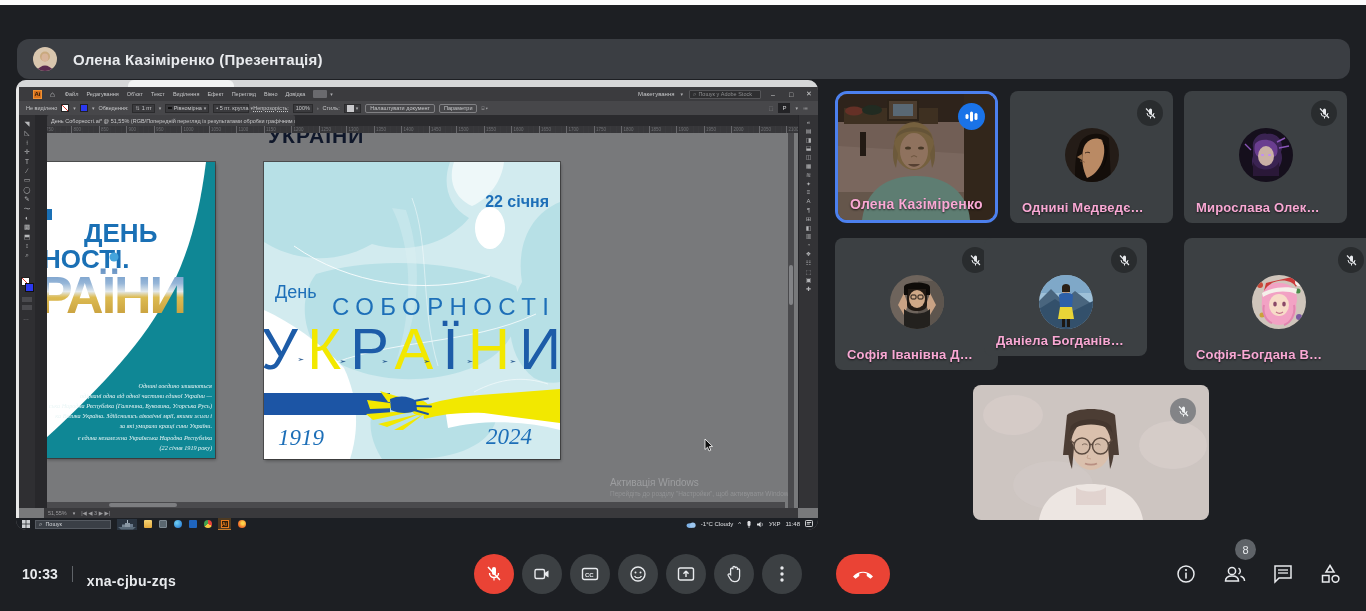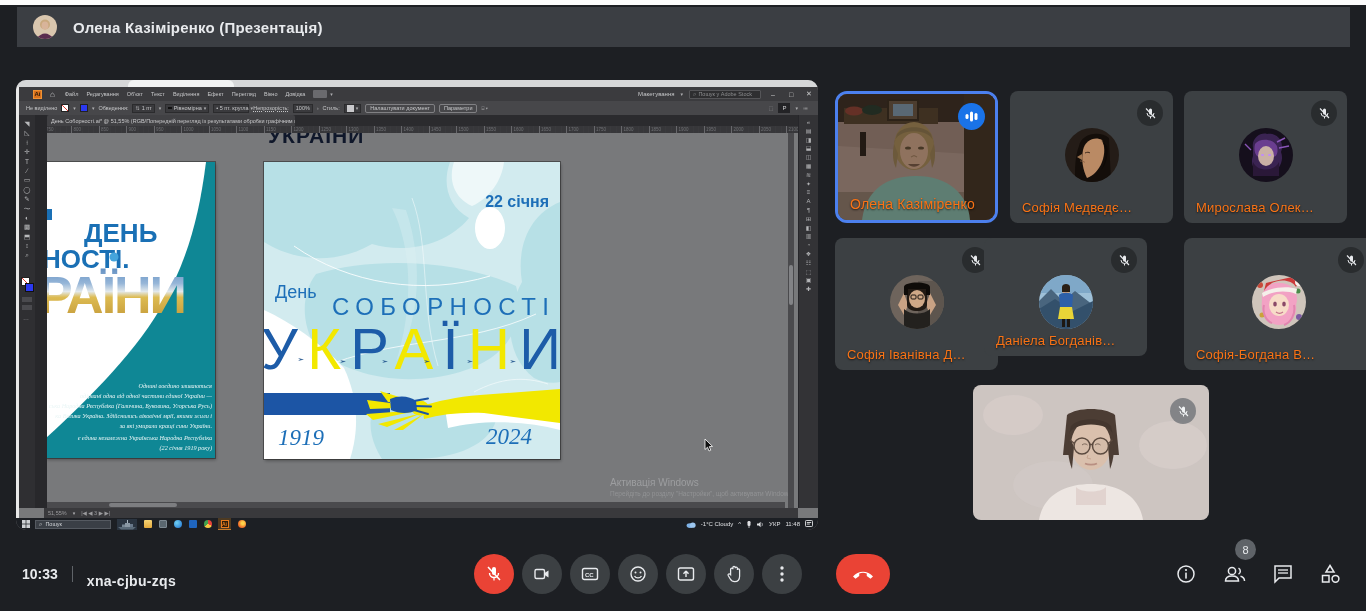--- a/index.html
+++ b/index.html
@@ -2,38 +2,38 @@
 <html><head>
 <meta charset="utf-8">
 <style>
   * { margin:0; padding:0; box-sizing:border-box; }
   html,body { width:1366px; height:611px; overflow:hidden; }
   body { font-family:"Liberation Sans", sans-serif; background:#1d1f23; position:relative; }
   .abs { position:absolute; }
 
   
   #top-white-strip { left:0; top:0; width:1366px; height:5px; background:#fcfcfc; }
-  #presenter-bar { left:17px; top:7px; width:1333px; height:40px; background:#3b3e43; border-radius:0; display:flex; align-items:center; }
+  #presenter-bar { left:17px; top:39px; width:1333px; height:40px; background:#3b3e43; border-radius:12px; display:flex; align-items:center; }
   #presenter-avatar { width:24px; height:24px; border-radius:50%; margin-left:16px; overflow:hidden; flex:none; }
   #presenter-name { color:#e8eaed; font-size:15px; font-weight:bold; margin-left:16px; letter-spacing:.2px; }
 
   
   #bottom-left { left:22px; top:565px; height:18px; display:flex; align-items:center; color:#e8eaed; }
   #meet-time { font-size:14px; font-weight:bold; }
   #meet-divider { width:1px; height:16px; background:#5f6368; margin:0 14px; }
   #meet-code { font-size:14px; font-weight:bold; letter-spacing:.3px;margin-top:13px; }
   .ctl-btn { position:absolute; top:554px; width:40px; height:40px; border-radius:50%; background:#3c4043; display:flex; align-items:center; justify-content:center; }
   .ctl-btn.red { background:#ea4335; }
   #btn-end { width:54px; border-radius:20px; }
   .rt-icon { position:absolute; top:562px; width:24px; height:24px; display:flex; align-items:center; justify-content:center; }
   #people-badge { left:1235px; top:539px; width:21px; height:21px; background:#5f6368; border-radius:50%; color:#e8eaed; font-size:11px; display:flex; align-items:center; justify-content:center; }
 
   
   .tile { position:absolute; background:#3c4043; border-radius:8px; overflow:hidden; }
-  .tile .pname { position:absolute; left:12px; bottom:8px; color:#f97316; font-size:13px; font-weight:normal; text-shadow:0 1px 2px rgba(0,0,0,.7); letter-spacing:.2px; white-space:nowrap; }
+  .tile .pname { position:absolute; left:12px; bottom:8px; color:#f9a8d4; font-size:13px; font-weight:bold; text-shadow:0 1px 2px rgba(0,0,0,.7); letter-spacing:.2px; white-space:nowrap; }
   .tile .mute-badge { position:absolute; top:9px; right:10px; width:26px; height:26px; border-radius:50%; background:rgba(26,28,30,.55); display:flex; align-items:center; justify-content:center; }
   .tile .avatar { position:absolute; left:50%; top:64px; transform:translate(-50%,-50%); width:54px; height:54px; border-radius:50%; overflow:hidden; }
   #tile-olena { left:835px; top:91px; width:163px; height:132px; border:3px solid #4c80ee; border-radius:12px; }
   #tile-olena video, #tile-olena svg.vid { position:absolute; inset:0; }
   #tile-marina { left:1010px; top:91px; width:163px; height:132px; }
   #tile-myroslava { left:1184px; top:91px; width:163px; height:132px; }
   #tile-sofia1 { left:835px; top:238px; width:163px; height:132px; }
   #tile-daniela { left:984px; top:238px; width:163px; height:118px; }
   #tile-sofia2 { left:1184px; top:238px; width:190px; height:132px; }
   #tile-oleksandra { left:973px; top:385px; width:236px; height:135px; }
@@ -499,21 +499,21 @@
   <div class="mute-badge">
     <svg width="13" height="13" viewBox="0 0 13 13">
         <g stroke="#e8eaed" fill="#e8eaed">
           <rect x="5" y="1.5" width="3" height="6" rx="1.5" stroke="none"></rect>
           <path d="M3,6 a3.5,3.5 0 0 0 7,0" fill="none" stroke-width="1"></path>
           <rect x="6" y="9.5" width="1" height="2" stroke="none"></rect>
           <line x1="2" y1="1.5" x2="11" y2="11" stroke-width="1.1"></line>
         </g>
       </svg>
   </div>
-  <div class="pname">Софія Медведє…</div>
+  <div class="pname">Однині Медведє…</div>
 </div>
 
 <div class="tile" id="tile-myroslava">
   <div class="avatar">
     <svg width="54" height="54" viewBox="0 0 54 54">
       <rect width="54" height="54" fill="#150f1c"></rect>
       <path d="M14,20 C12,10 22,4 28,6 C38,4 46,14 42,24 C46,34 38,46 28,48 C18,48 10,38 14,28 Z" fill="#3a2352"></path>
       <path d="M16,16 C20,10 34,10 38,18 C40,26 36,30 34,28 C32,22 22,22 20,28 C18,30 14,24 16,16 Z" fill="#6a3d8f"></path>
       <ellipse cx="27" cy="28" rx="8" ry="10" fill="#cbb1a6"></ellipse>
       <ellipse cx="23.5" cy="27" rx="1.6" ry="1" fill="#c08aff"></ellipse>

